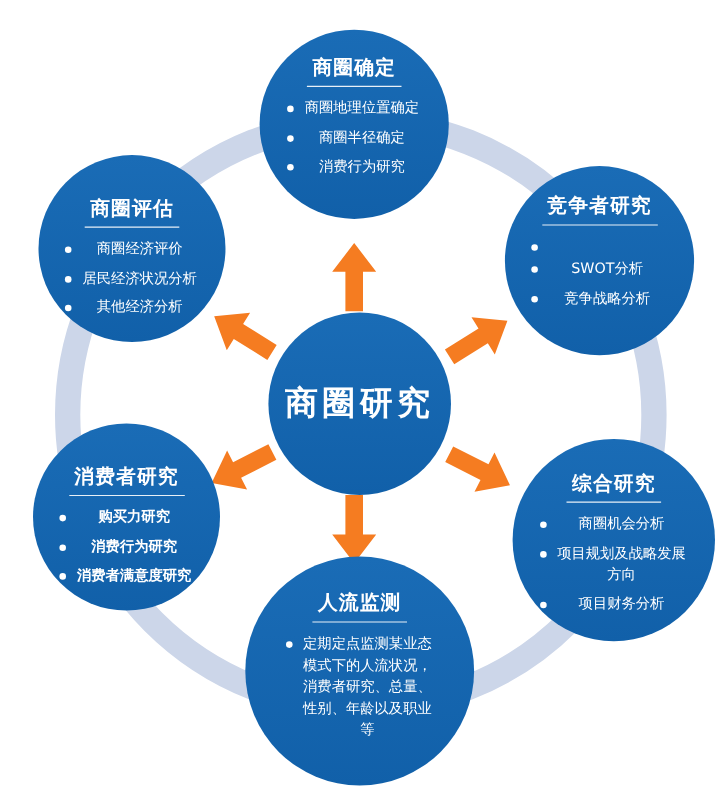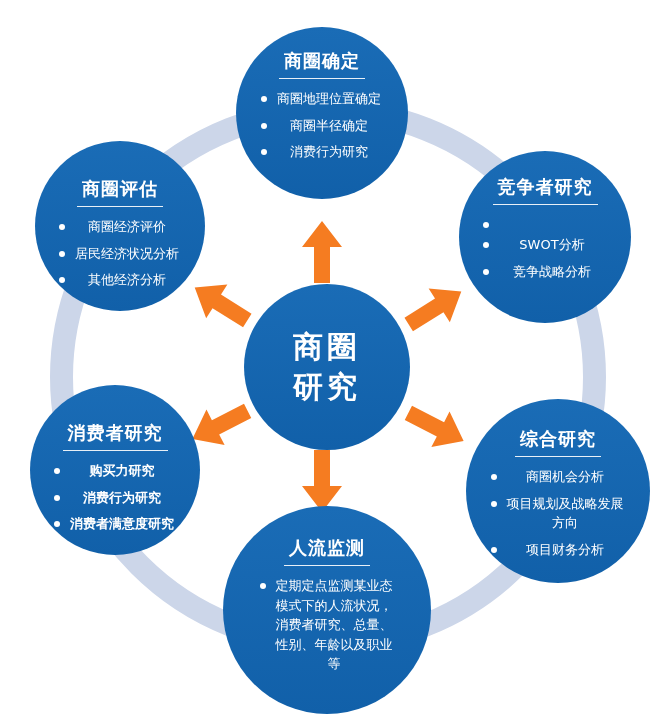--- a/index.html
+++ b/index.html
@@ -25,21 +25,20 @@
     position: absolute;
     border-radius: 50%;
     background: linear-gradient(180deg, #1a6cb6 0%, #1160a9 100%);
     color: #ffffff;
     box-sizing: border-box;
   }
   .center-circle {
     left: 244px; top: 284px;
     width: 166px; height: 166px;
     display: flex;
-    flex-direction: column;
     align-items: center;
     justify-content: center;
     font-size: 30px;
     font-weight: bold;
     letter-spacing: 4px;
     line-height: 1.35;
   }
   .node { text-align: center; }
   .node-title { font-size: 18px; font-weight: bold; }
   .node-title .title-text {

